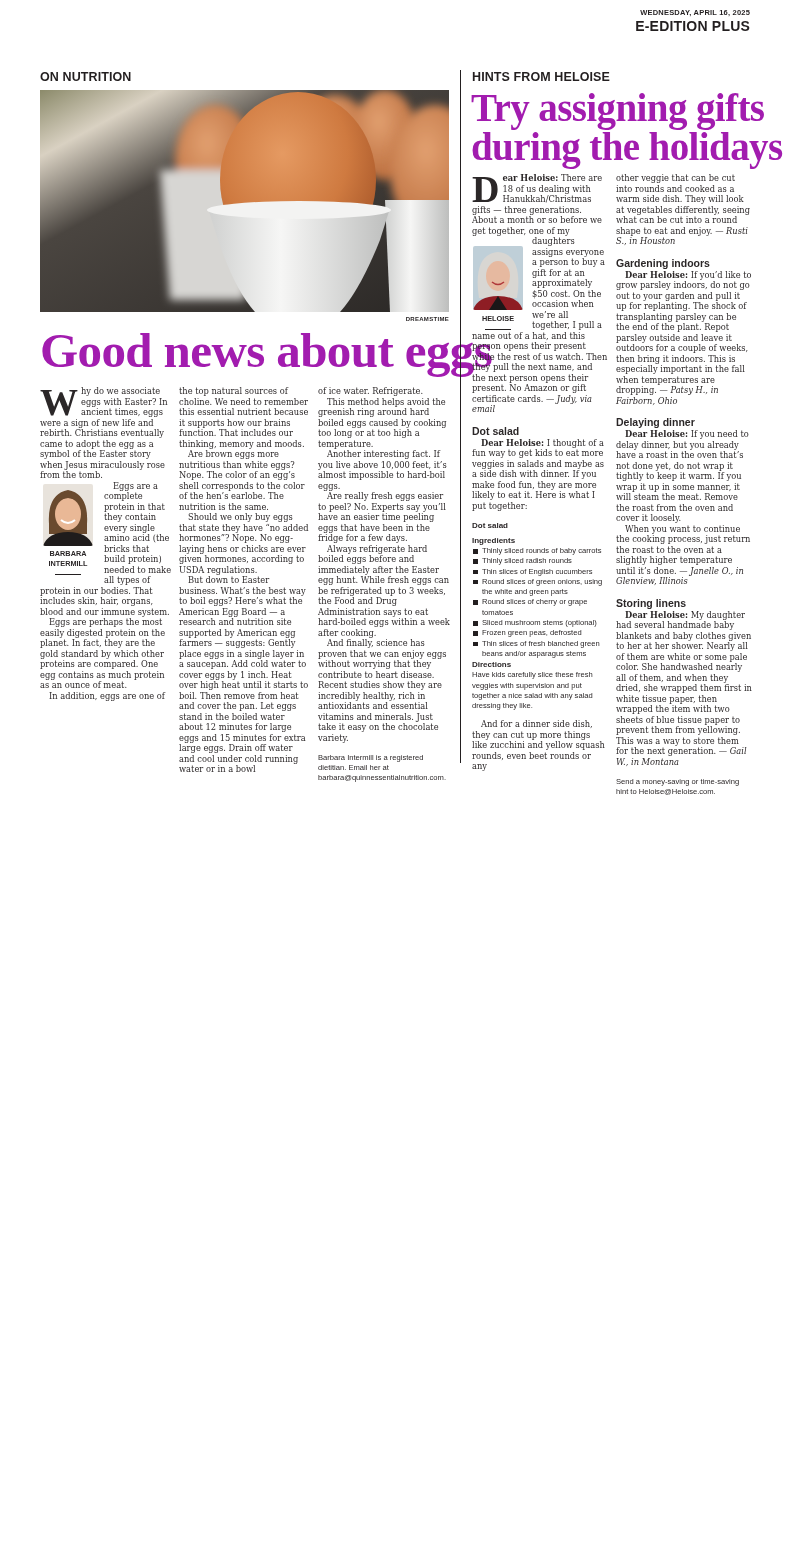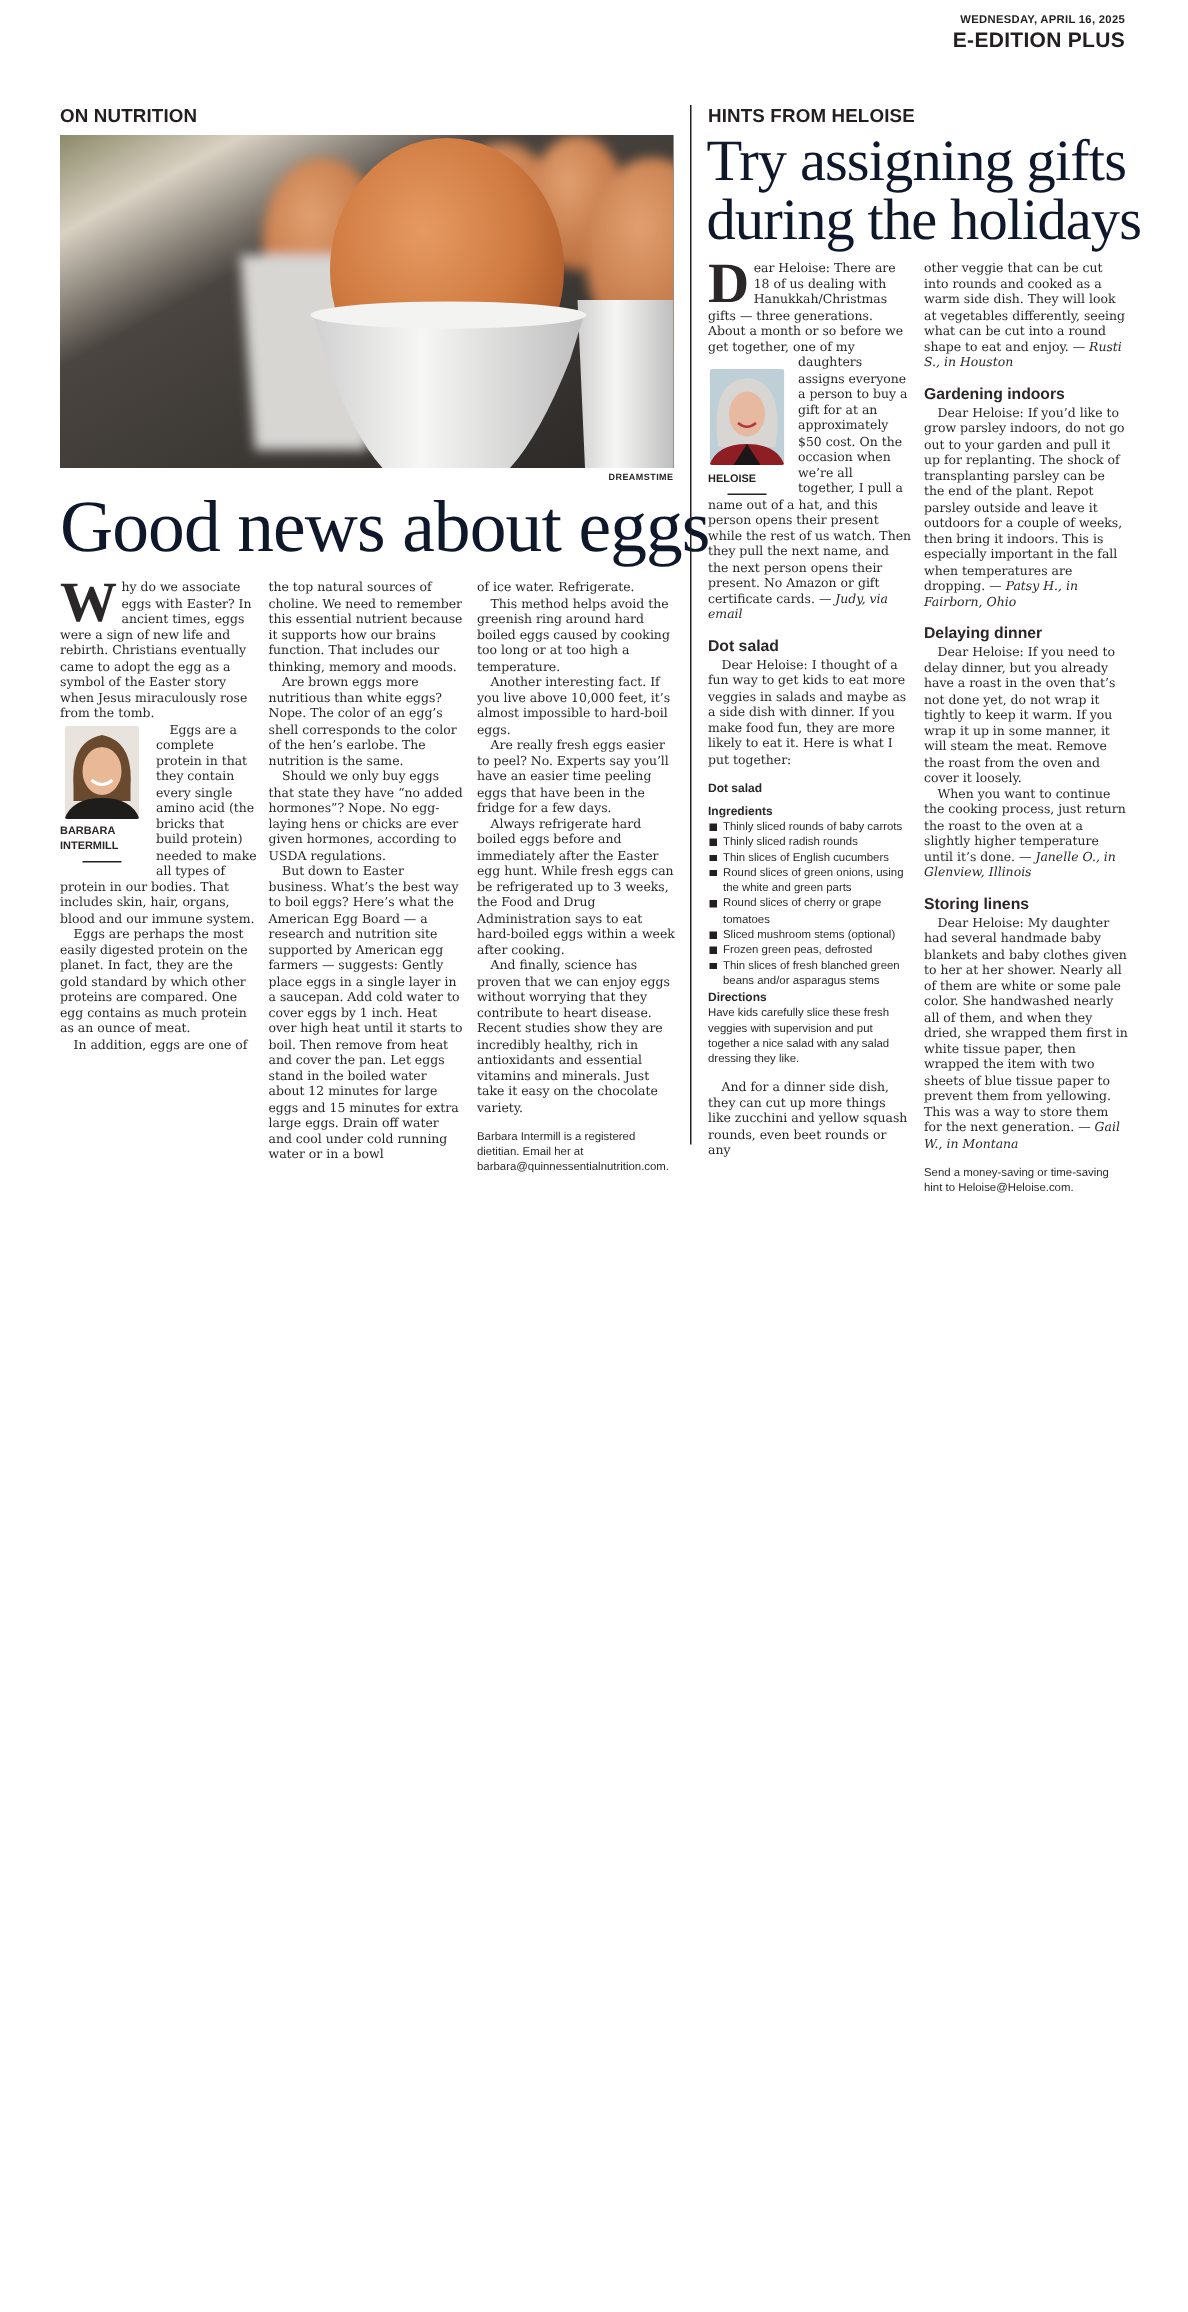--- a/index.html
+++ b/index.html
@@ -9,31 +9,31 @@
   .masthead .date { font-family:"Liberation Sans", sans-serif; font-weight:bold; font-size:7.5px; letter-spacing:0.2px; }
   .masthead .edition { font-family:"Liberation Sans", sans-serif; font-weight:bold; font-size:14px; margin-top:1px; letter-spacing:0.2px; }
 
   .kicker { position:absolute; font-family:Liberation Sans, sans-serif; font-weight:bold; font-size:12.5px; letter-spacing:0.1px; }
 
   .divider { position:absolute; left:460px; top:70px; width:1px; height:693px; background:#231f20; }
 
   .photo { position:absolute; left:40px; top:90px; width:409px; height:222px; overflow:hidden; background:#3a3733; }
   .credit { position:absolute; right:343px; top:316px; font-family:"Liberation Sans", sans-serif; font-weight:bold; font-size:6px; letter-spacing:0.3px; }
 
-  .headline { position:absolute; font-family:"Liberation Serif", serif; font-weight:normal; color:#0f172a; letter-spacing:-0.6px; }
+  .headline { position:absolute; font-family:"Liberation Serif", serif; font-weight:bold; color:#a21caf; letter-spacing:-0.6px; }
 
   .col { position:absolute; font-family:"DejaVu Serif", serif; font-size:8.3px; line-height:10.5px; color:#2b2728; text-align:left; }
   .col p { margin:0; text-indent:9px; }
   .col p.noind { text-indent:0; }
   .dropcap { float:left; font-family:"Liberation Serif", serif; font-weight:bold; font-size:38px; line-height:30px; margin:1px 3px -2px 0; }
-  .author { float:left; width:56px; margin:3px 8px 2px 0; text-align:left; }
+  .author { float:left; width:56px; margin:3px 8px 2px 0; text-align:center; }
   .author .pic { width:50px; height:62px; border-radius:2px; overflow:hidden; margin:0 auto; }
   .author .name { font-family:"Liberation Sans", sans-serif; font-weight:bold; font-size:7.3px; line-height:10px; margin-top:3px; }
   .author .rule { width:26px; height:1px; background:#231f20; margin:5px auto 0; }
-  .bold { font-weight:normal;text-align:right; }
+  .bold { font-weight:bold;text-align:right; }
   .ital { font-style:italic; }
   .tag { font-family:"Liberation Sans", sans-serif; font-size:7.6px; line-height:10px; margin-top:10px; }
   .subhead { font-family:"Liberation Sans", sans-serif; font-weight:bold; font-size:10.5px; line-height:13px; margin-top:10px; }
   .mini { font-family:"Liberation Sans", sans-serif; font-weight:bold; font-size:8px; line-height:11px; }
   .list { list-style:none; margin:0; padding:0; font-family:"Liberation Sans", sans-serif; font-size:7.6px; line-height:10.3px; }
   .list li { position:relative; padding-left:10px; }
   .list li:before { content:""; position:absolute; left:1px; top:3px; width:4.5px; height:4.5px; background:#231f20; }
   .sanspara { font-family:"Liberation Sans", sans-serif; font-size:7.6px; line-height:10.3px; }
 </style>
 </head>

